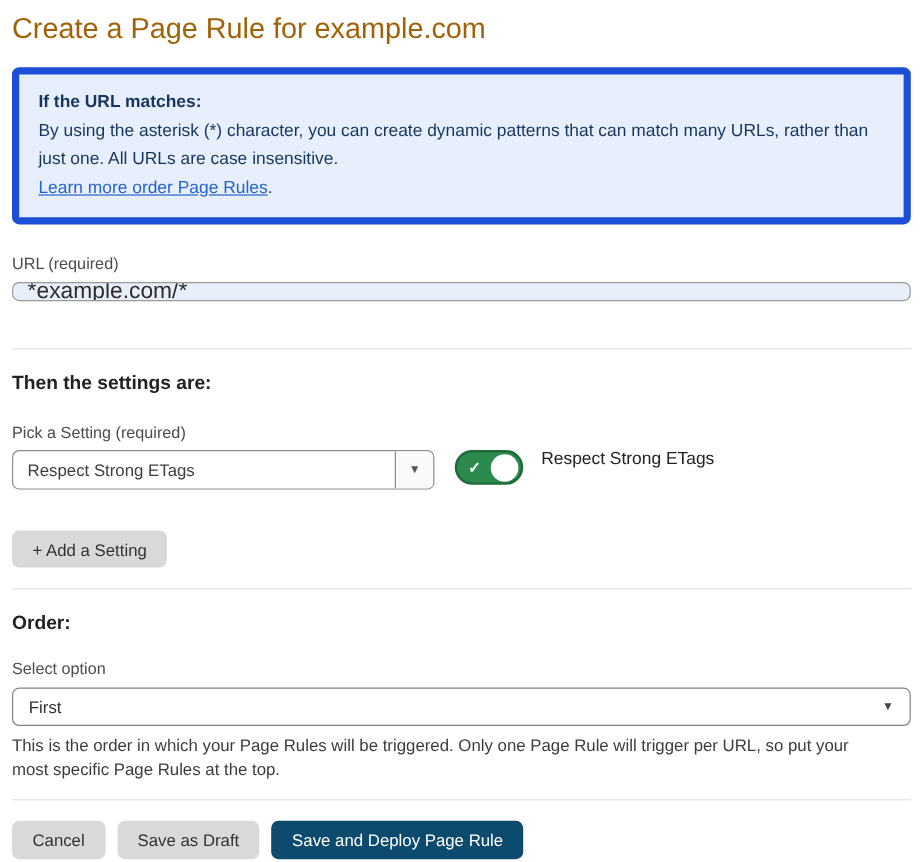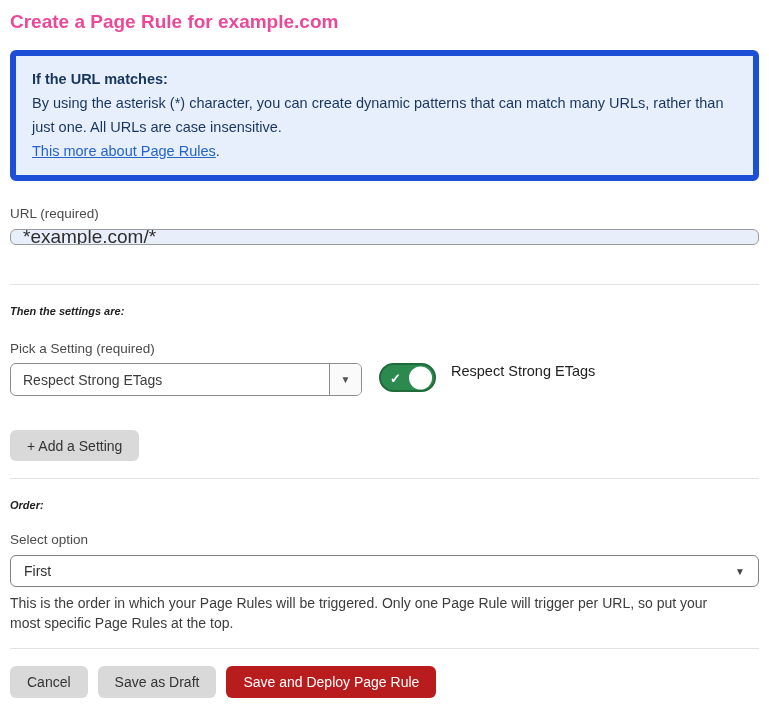--- a/index.html
+++ b/index.html
@@ -6,23 +6,23 @@
   html, body { width: 769px; height: 718px; background: #ffffff; }
   body {
     font-family: "Liberation Sans", sans-serif;
     color: #2e2e2e;
     overflow: hidden;
   }
   .container { padding: 0 10px; }
 
   .page-title {
     margin-top: 11px;
-    font-size: 19px;
-    font-weight: 700;
-    color: #ec4899;
+    font-size: 24px;
+    font-weight: 400;
+    color: #a16207;
   }
 
   .info-box {
     margin-top: 17px;
     background: #e7effc;
     border: 6px solid #1d4ed8;
     border-radius: 6px;
     padding: 11px 16px 12px 16px;
     color: #17355e;
     font-size: 14.5px;
@@ -59,24 +59,23 @@
   .divider {
     border: none;
     border-top: 1px solid #e2e2e2;
     margin: 0;
   }
   .divider-1 { margin-top: 39px; }
   .divider-2 { margin-top: 17px; }
   .divider-3 { margin-top: 15px; }
 
   .section-heading {
-    font-size: 11px;
+    font-size: 16px;
     font-weight: 700;
     color: #222222;
-    font-style: italic;
   }
   .heading-then { margin-top: 20px; }
   .heading-order { margin-top: 20px; }
 
   .pick-label { margin-top: 24px; }
   .select-label { margin-top: 21px; }
 
   .setting-row {
     margin-top: 7px;
     display: flex;
@@ -198,37 +197,37 @@
     font-family: "Liberation Sans", sans-serif;
     font-size: 14px;
     cursor: pointer;
   }
   .btn-gray {
     background: #d9d9d9;
     color: #333333;
     padding: 0 17px;
   }
   .btn-blue {
-    background: #b91c1c;
+    background: #0c4a6e;
     color: #ffffff;
     padding: 0 17px;
   }
   .btn + .btn { margin-left: 10px; }
 </style>
 </head>
 <body>
 
 <div class="container">
 
   <h1 class="page-title">Create a Page Rule for example.com</h1>
 
   <div class="info-box">
     <div class="info-heading">If the URL matches:</div>
     <div class="info-body">By using the asterisk (*) character, you can create dynamic patterns that can match many URLs, rather than just one. All URLs are case insensitive.</div>
-    <div><a>This more about Page Rules</a><span>.</span></div>
+    <div><a>Learn more order Page Rules</a><span>.</span></div>
   </div>
 
   <div class="field-label">URL (required)</div>
   <input class="url-input" type="text" value="*example.com/*" style="">
 
   <hr class="divider divider-1">
 
   <h2 class="section-heading heading-then">Then the settings are:</h2>
 
   <div class="field-label pick-label">Pick a Setting (required)</div>

